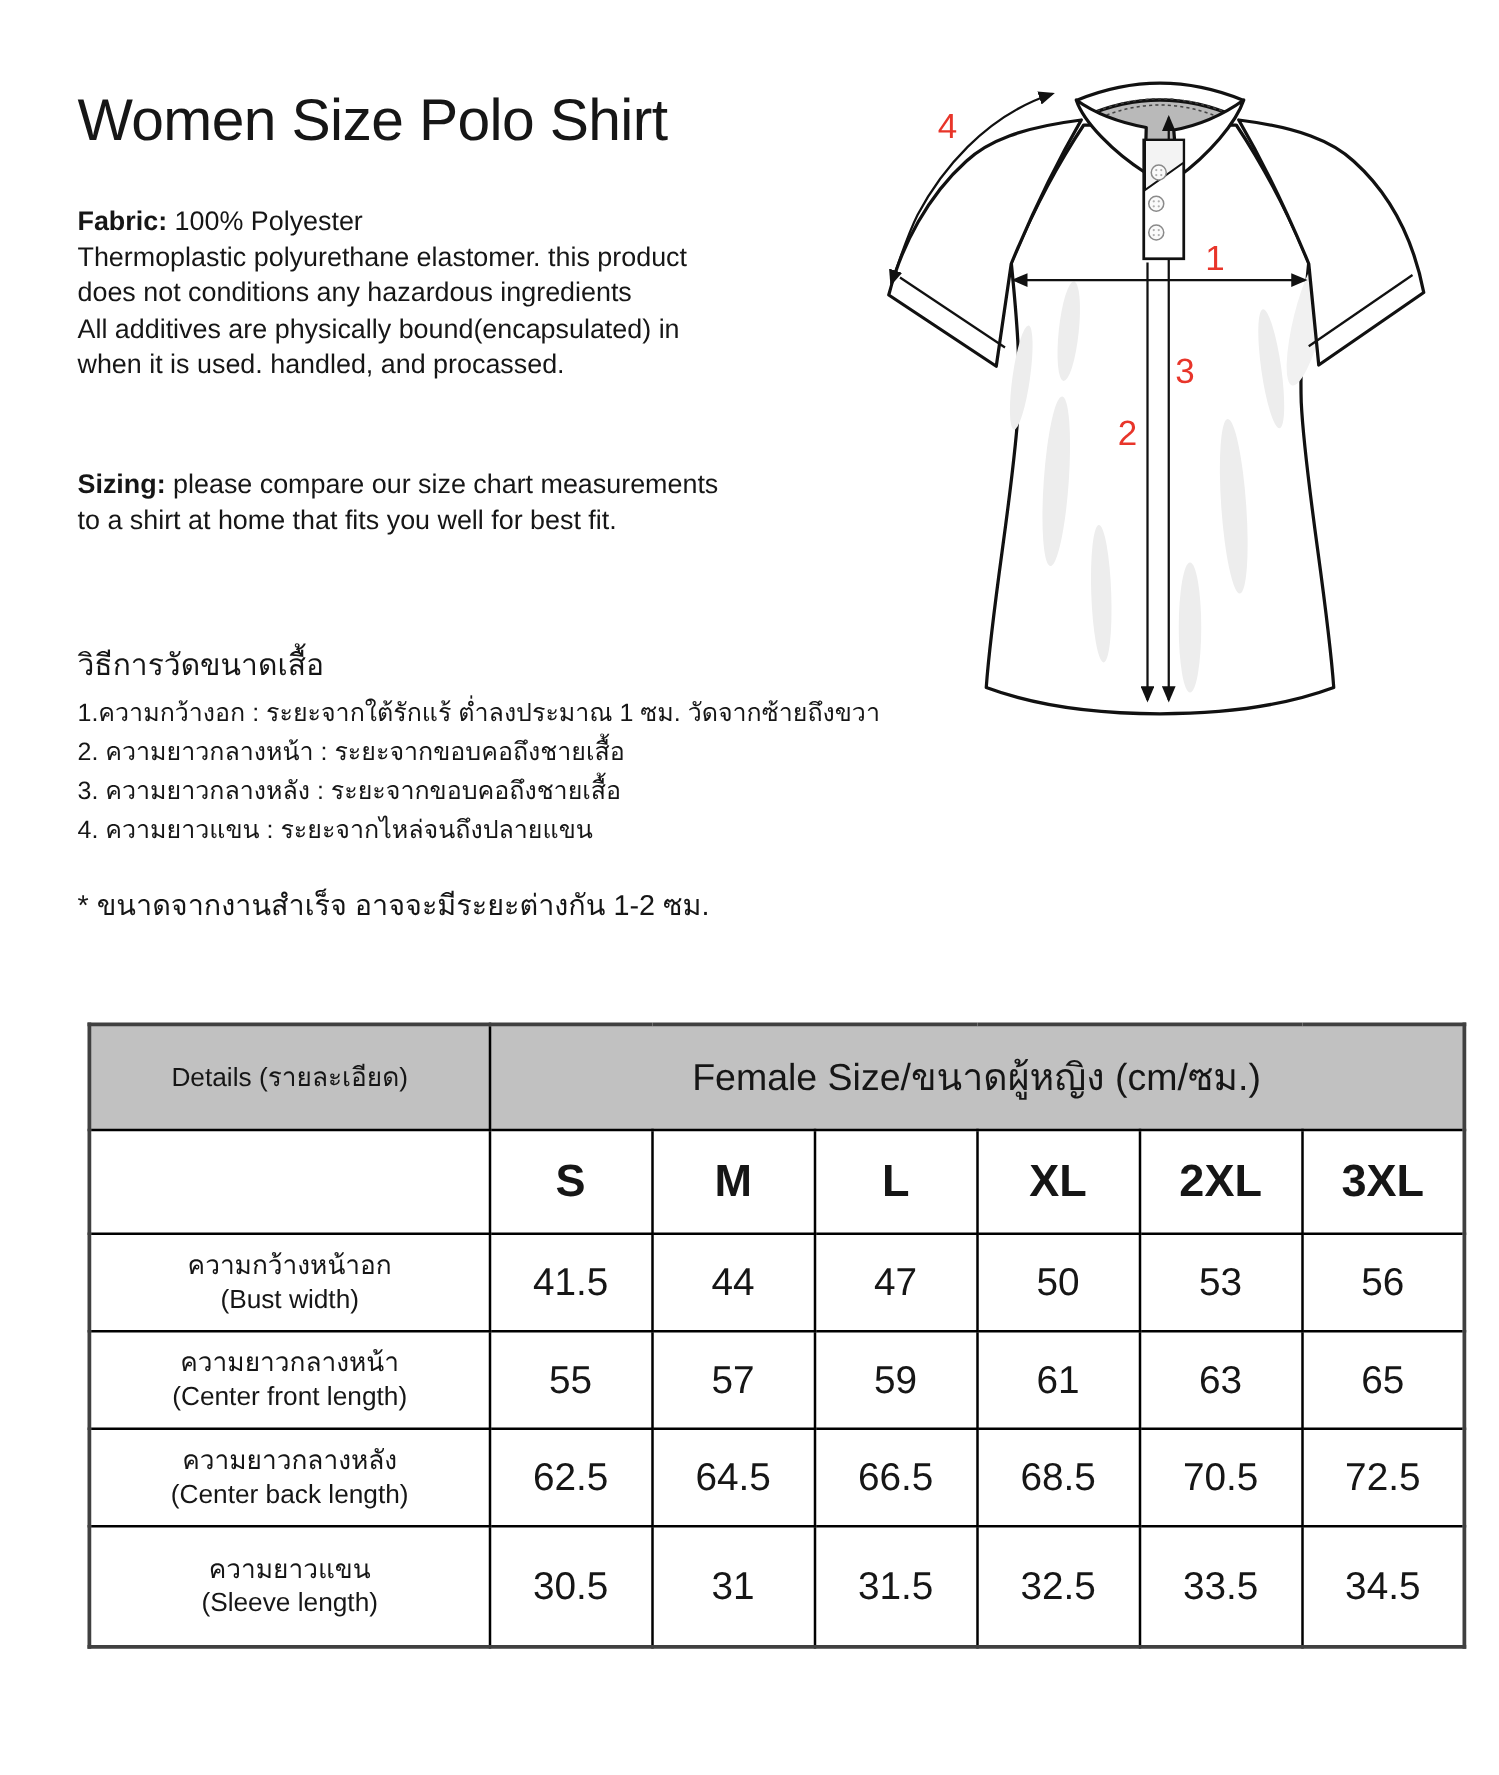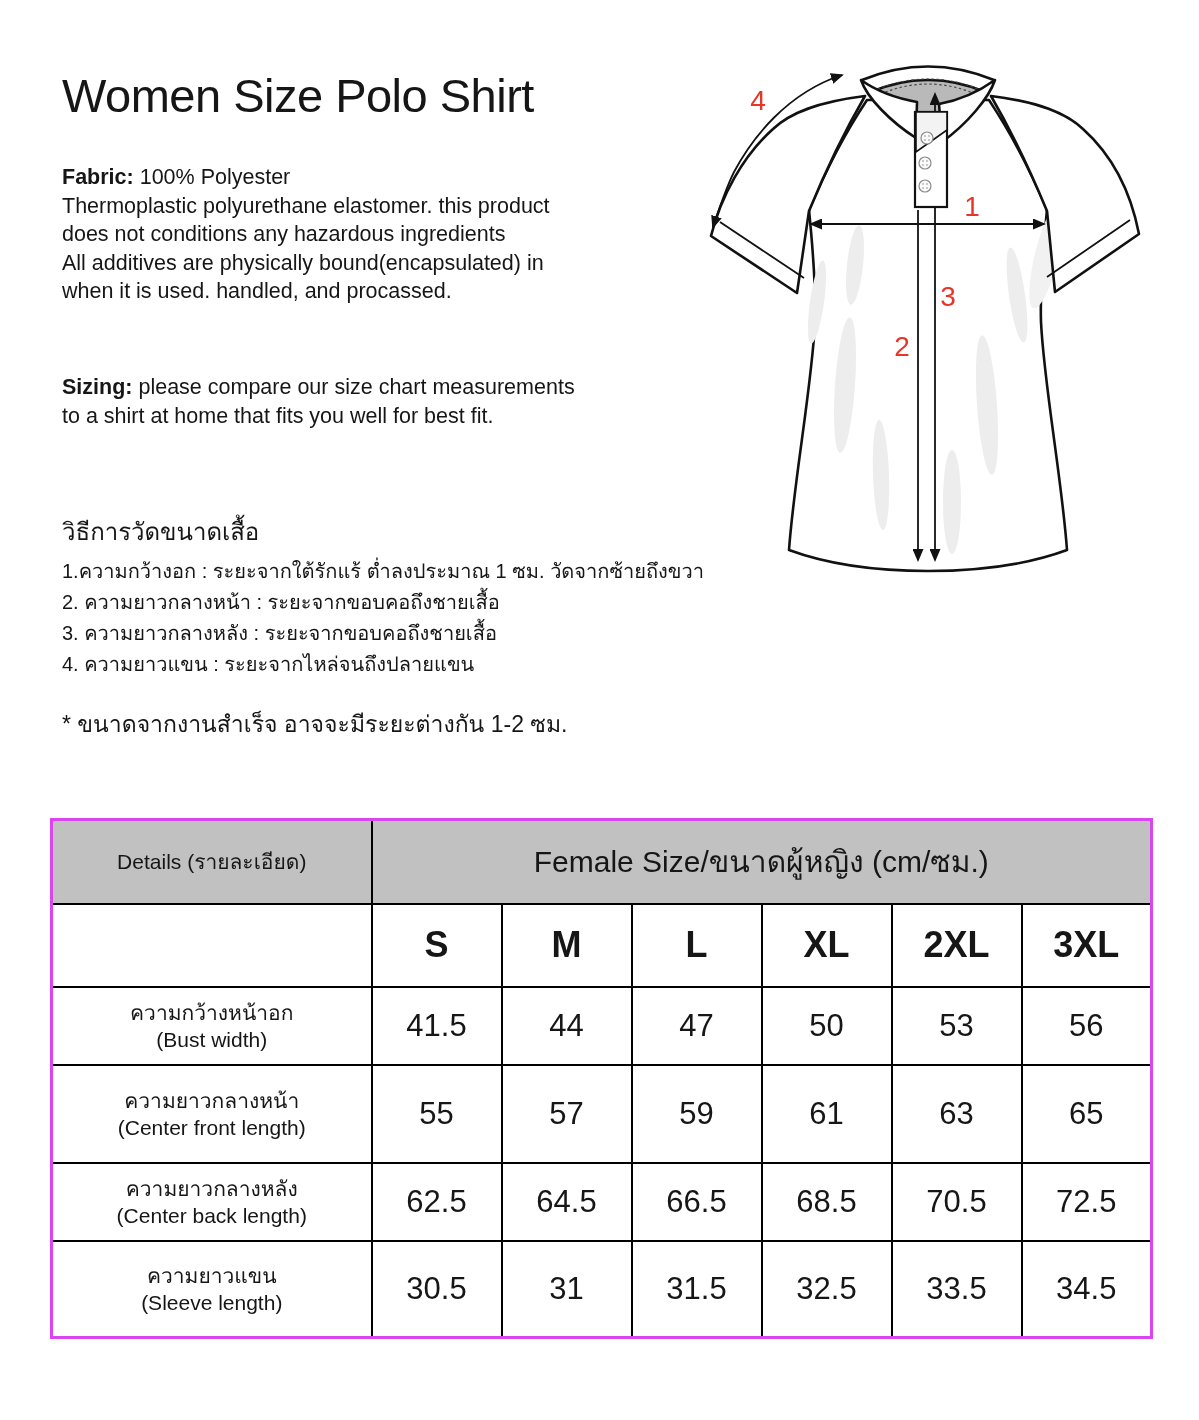--- a/index.html
+++ b/index.html
@@ -13,21 +13,22 @@
   .fabric-block{left:62px;top:163px;font-size:21.5px;line-height:28.5px;}
   .sizing-block{left:62px;top:373px;font-size:21.5px;line-height:28.5px;}
   .bold{font-weight:700;}
   .measure-heading{left:62px;top:512px;font-size:24px;}
   .measure-list{left:62px;top:556px;font-size:20px;line-height:31px;}
   .measure-note{left:62px;top:706px;font-size:23px;}
 
   .table-wrap{left:50px;top:818px;}
   table.size-table{
     border-collapse:collapse;table-layout:fixed;width:1100px;
-    border:3px solid #d946ef;
+    border:3px solid #404040;
+    margin-left:20px;
   }
   table.size-table td{
     border:2.5px solid #000;text-align:center;vertical-align:middle;padding:0;
     overflow:hidden;
   }
   .th-details{font-size:21px;}
   .th-female{font-size:30px;}
   .size-letter{font-size:36px;font-weight:700;}
   .row-label{font-size:21px;line-height:27px;}
   .cell-value{font-size:31px;}
@@ -169,21 +170,21 @@
         <div>ความกว้างหน้าอก</div>
         <div>(Bust width)</div>
       </td>
       <td class="cell-value">41.5</td>
       <td class="cell-value">44</td>
       <td class="cell-value">47</td>
       <td class="cell-value">50</td>
       <td class="cell-value">53</td>
       <td class="cell-value">56</td>
     </tr>
-    <tr style="height:98px">
+    <tr style="height:78px">
       <td class="row-label">
         <div>ความยาวกลางหน้า</div>
         <div>(Center front length)</div>
       </td>
       <td class="cell-value">55</td>
       <td class="cell-value">57</td>
       <td class="cell-value">59</td>
       <td class="cell-value">61</td>
       <td class="cell-value">63</td>
       <td class="cell-value">65</td>

